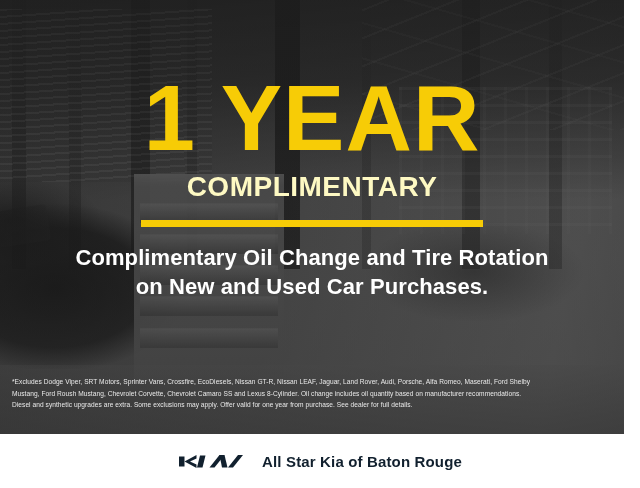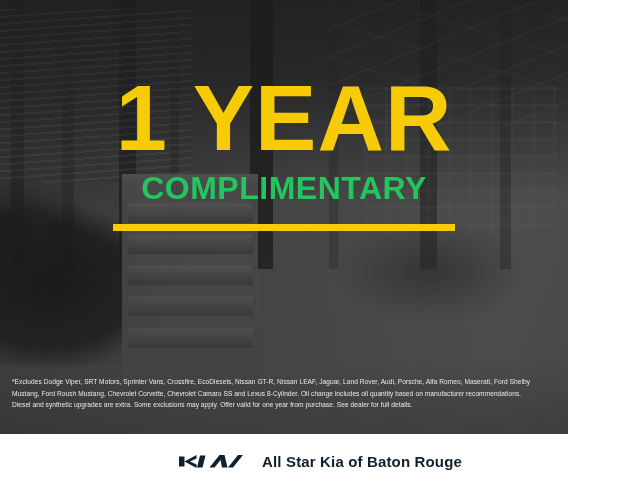--- a/index.html
+++ b/index.html
@@ -13,21 +13,21 @@
     position:relative;
     width:640px; height:488px;
     background:#ffffff;
     overflow:hidden;
   }
 
   
   .hero {
     position:absolute;
     left:0; top:0;
-    width:568px; height:434px;
+    width:624px; height:434px;
     overflow:hidden;
     background:#4a4a4a;
   }
   .photo { position:absolute; inset:0; }
 
   
   .photo-base {
     position:absolute; inset:0;
     background:
       linear-gradient(100deg,
@@ -132,25 +132,25 @@
     margin-top:74px;
     font-size:92px;
     font-weight:700;
     letter-spacing:1px;
     line-height:.96;
     color:#f7cc06;
   }
 
   .subhead {
     margin-top:10px;
-    font-size:32px;
+    font-size:28px;
     font-weight:700;
     line-height:1.06;
     letter-spacing:.5px;
-    color:#22c55e;
+    color:#fef9c3;
     text-transform:uppercase;
   }
   .subhead .line2 { display:block; }
 
   .rule {
     margin-top:18px;
     width:342px; height:7px;
     background:#f7cc06;
   }
 
@@ -228,20 +228,24 @@
     <div class="copy">
 
       <div class="headline">1 YEAR</div>
 
       <div class="subhead">
         <span>COMPLIMENTARY</span>
       </div>
 
       <div class="rule"></div>
 
+      <div class="tagline">
+        <span>Complimentary Oil Change and Tire Rotation</span>
+        <span class="line2">on New and Used Car Purchases.</span>
+      </div>
     </div>
 
     <div class="disclaimer">
       <span>*Excludes Dodge Viper, SRT Motors, Sprinter Vans, Crossfire, EcoDiesels, Nissan GT-R, Nissan LEAF, Jaguar, Land Rover, Audi, Porsche, Alfa Romeo, Maserati, Ford Shelby</span>
       <span>Mustang, Ford Roush Mustang, Chevrolet Corvette, Chevrolet Camaro SS and Lexus 8-Cylinder. Oil change includes oil quantity based on manufacturer recommendations.</span>
       <span>Diesel and synthetic upgrades are extra. Some exclusions may apply. Offer valid for one year from purchase. See dealer for full details.</span>
     </div>
   </div>
 
   <div class="footer">

